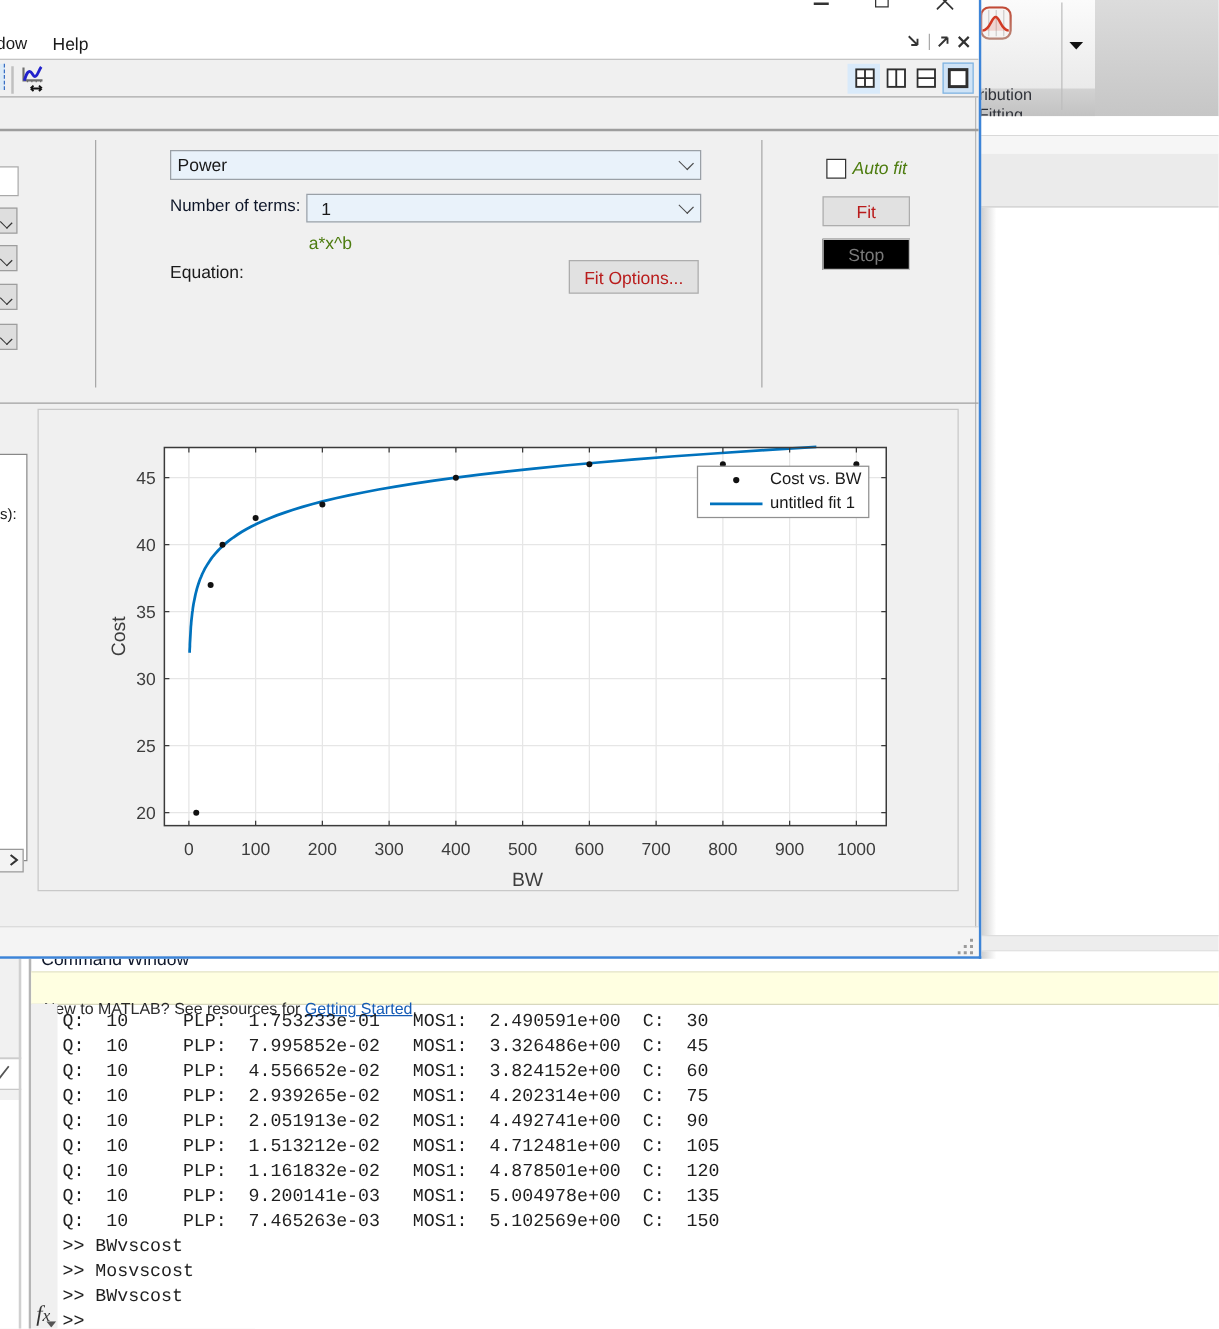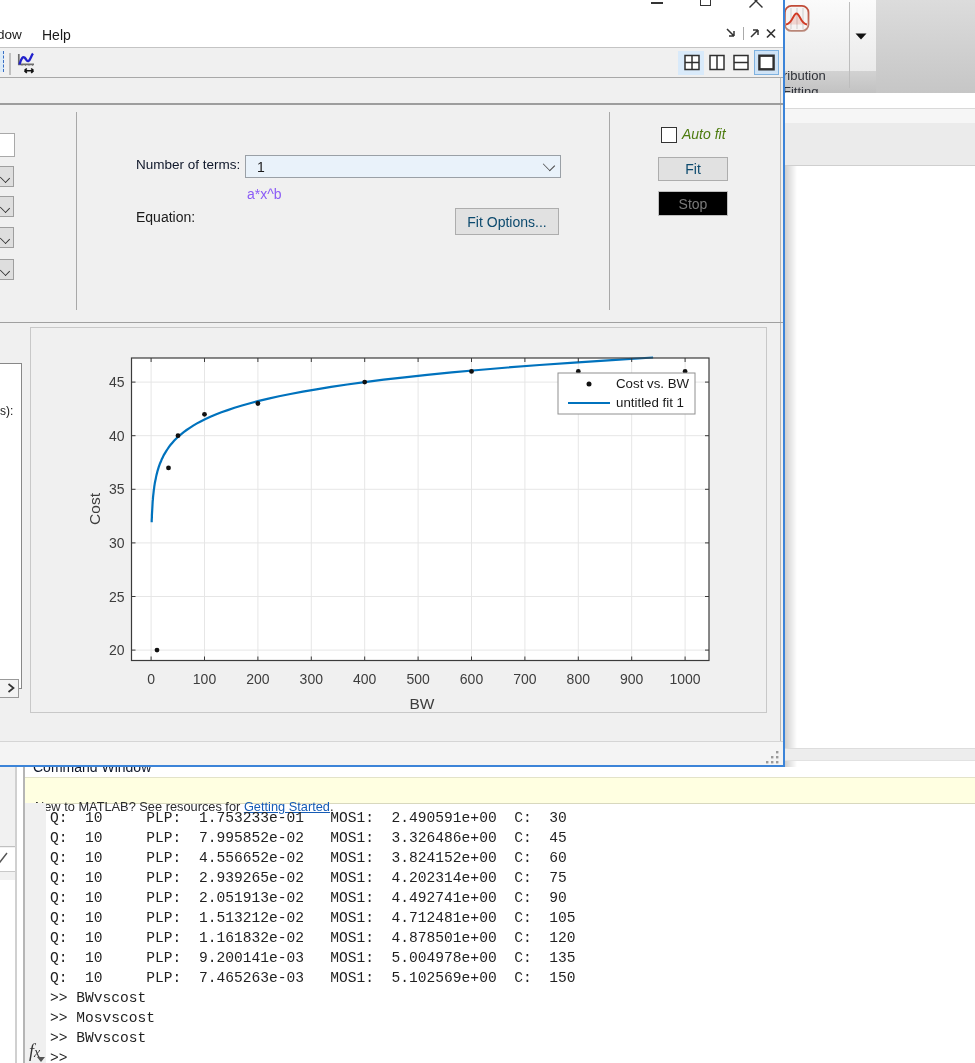--- a/index.html
+++ b/index.html
@@ -1,21 +1,21 @@
 <!DOCTYPE html>
 <html><head>
 <meta charset="utf-8">
 <style>
   html,body{margin:0;padding:0;}
   body{width:975px;height:1063px;position:relative;overflow:hidden;
        font-family:"Liberation Sans", sans-serif;background:#fff;}
   .abs{position:absolute;}
   .mono{font-family:"Liberation Mono", monospace;}
   .btn{background:#e1e1e1;border:1px solid #adadad;box-sizing:border-box;
-       font-size:14px;color:#0c4a6e;text-align:center;display:flex;
+       font-size:14px;color:#b91c1c;text-align:center;display:flex;
        align-items:center;justify-content:center;}
   .combo{background:#e9f2fa;border:1.5px solid #9aa0a6;box-sizing:border-box;}
   .combo .cv{position:absolute;left:5px;top:2.5px;font-size:14px;color:#1a1a1a;}
   .combo .chev{position:absolute;right:6px;top:6px;width:9px;height:9px;
        border-right:1.8px solid #4a4a4a;border-bottom:1.8px solid #4a4a4a;
        transform:rotate(45deg) scale(1,.75);transform-origin:center;margin-top:-2px;}
   .frag{background:#dedede;border:1px solid #9e9e9e;box-sizing:border-box;}
   .frag:after{content:"";position:absolute;right:4px;top:7px;width:7px;height:7px;
        border-right:1.5px solid #333;border-bottom:1.5px solid #333;
        transform:rotate(45deg) scale(1,.8);}
@@ -151,27 +151,31 @@
   <div class="abs" style="left:0;top:322px;width:783px;height:1px;background:#a0a0a0;"></div>
 
   <div class="abs" style="left:-4px;top:133px;width:19px;height:24px;background:#fff;border:1px solid #a9a9a9;box-sizing:border-box;"></div>
   <div class="abs frag" style="left:-6px;top:166px;width:20px;height:21px;"></div>
   <div class="abs frag" style="left:-6px;top:196px;width:20px;height:21px;"></div>
   <div class="abs frag" style="left:-6px;top:227px;width:20px;height:21px;"></div>
   <div class="abs frag" style="left:-6px;top:259px;width:20px;height:21px;"></div>
   <div class="abs" style="left:76px;top:112px;width:1px;height:198px;background:#a8a8a8;"></div>
   <div class="abs" style="left:609px;top:112px;width:1px;height:198px;background:#a8a8a8;"></div>
 
+  <div class="abs combo" style="left:136px;top:120px;width:425px;height:24px;">
+      <span class="cv">Power</span>
+      <span class="chev"></span>
+    </div>
   <div class="abs" style="left:136px;top:157px;font-size:13.5px;color:#0f172a;">Number of terms:</div>
   <div class="abs combo" style="left:245px;top:155px;width:316px;height:23px;">
       <span class="cv" style="left:11px;">1</span>
       <span class="chev"></span>
     </div>
   <div class="abs" style="left:136px;top:186px;font-size:14px;color:#1a1a1a;margin-top:23px;">Equation:</div>
-  <div class="abs" style="left:247px;top:186px;font-size:14px;color:#8b5cf6;">a*x^b</div>
+  <div class="abs" style="left:247px;top:186px;font-size:14px;color:#4d7c0f;">a*x^b</div>
   <div class="abs btn" style="left:455px;top:208px;width:104px;height:27px;">Fit Options...</div>
 
   <div class="abs" style="left:661px;top:127px;width:14px;height:14px;background:#fff;border:1px solid #333;"></div>
   <div class="abs" style="left:682px;top:126px;font-size:14px;color:#4d7c0f;font-style:italic;">Auto fit</div>
   <div class="abs btn" style="left:658px;top:157px;width:70px;height:24px;">Fit</div>
   <div class="abs btn" style="left:658px;top:191px;width:70px;height:25px;background:#000000;border-color:#bfbfbf;color:#7a7a7a;">Stop</div>
 
   <div class="abs" style="left:30px;top:327px;width:737px;height:386px;background:#f0f0f0;border:1px solid #c8c8c8;box-sizing:border-box;"></div>
 
   <div class="abs" style="left:-8px;top:363px;width:30px;height:326px;background:#fff;border:1px solid #888;box-sizing:border-box;"></div>

